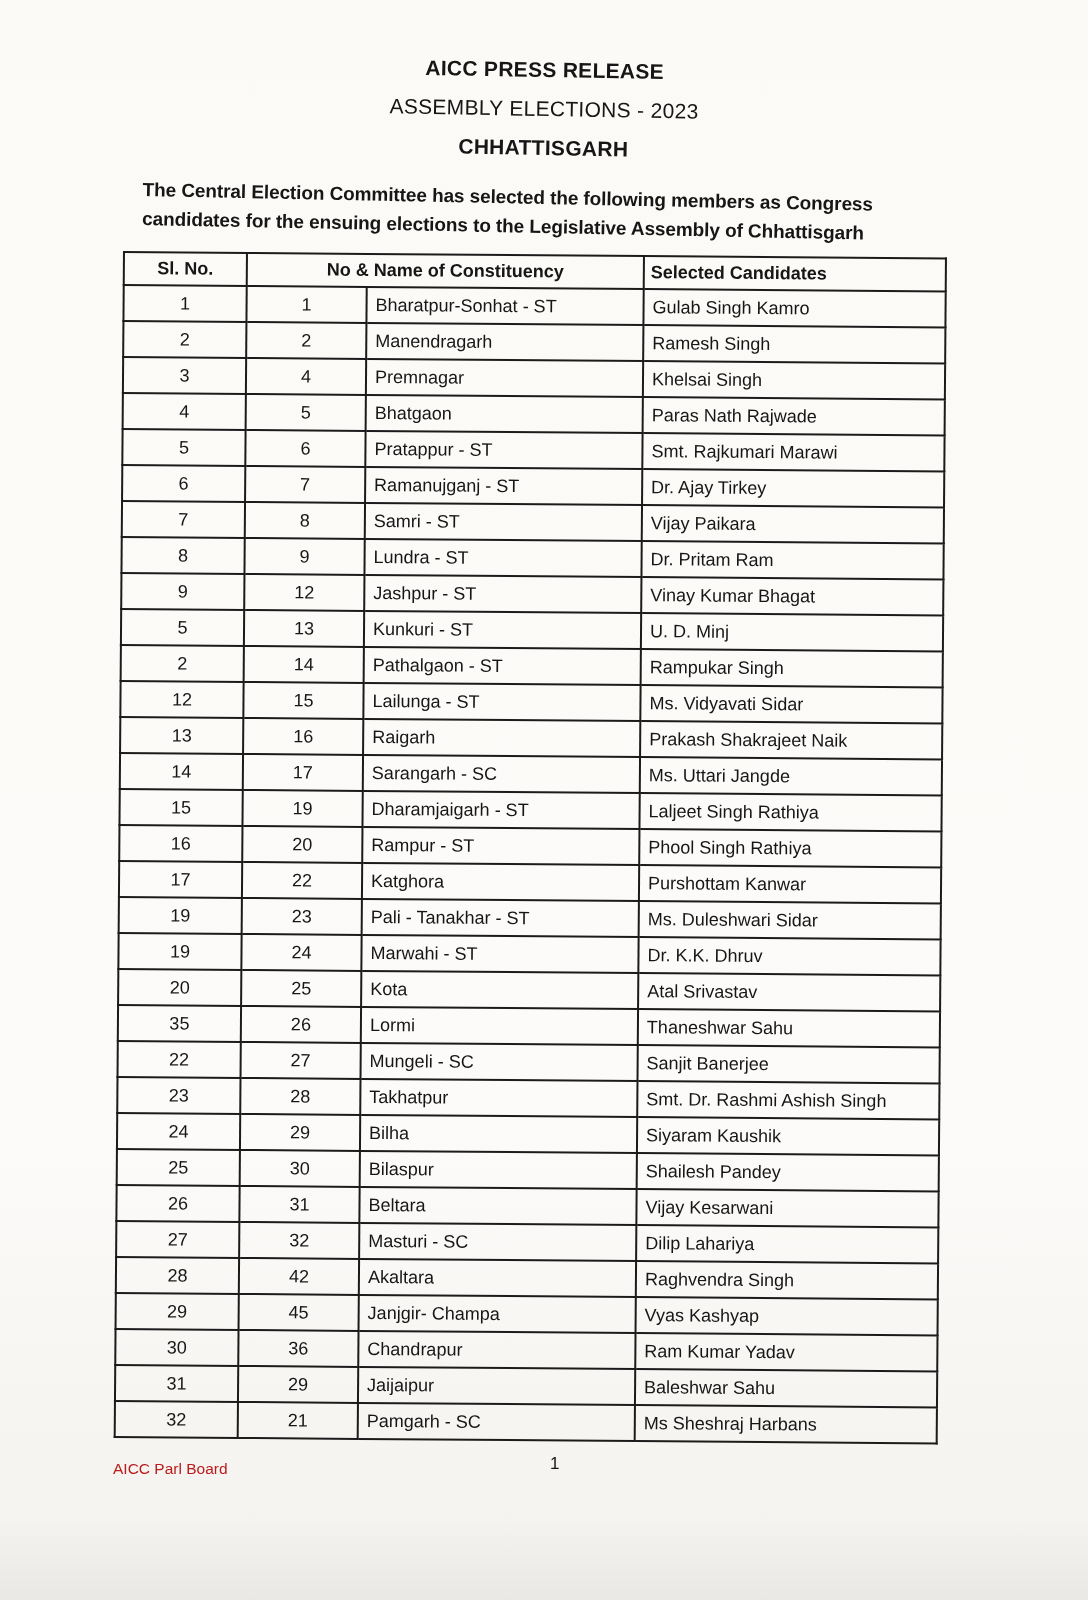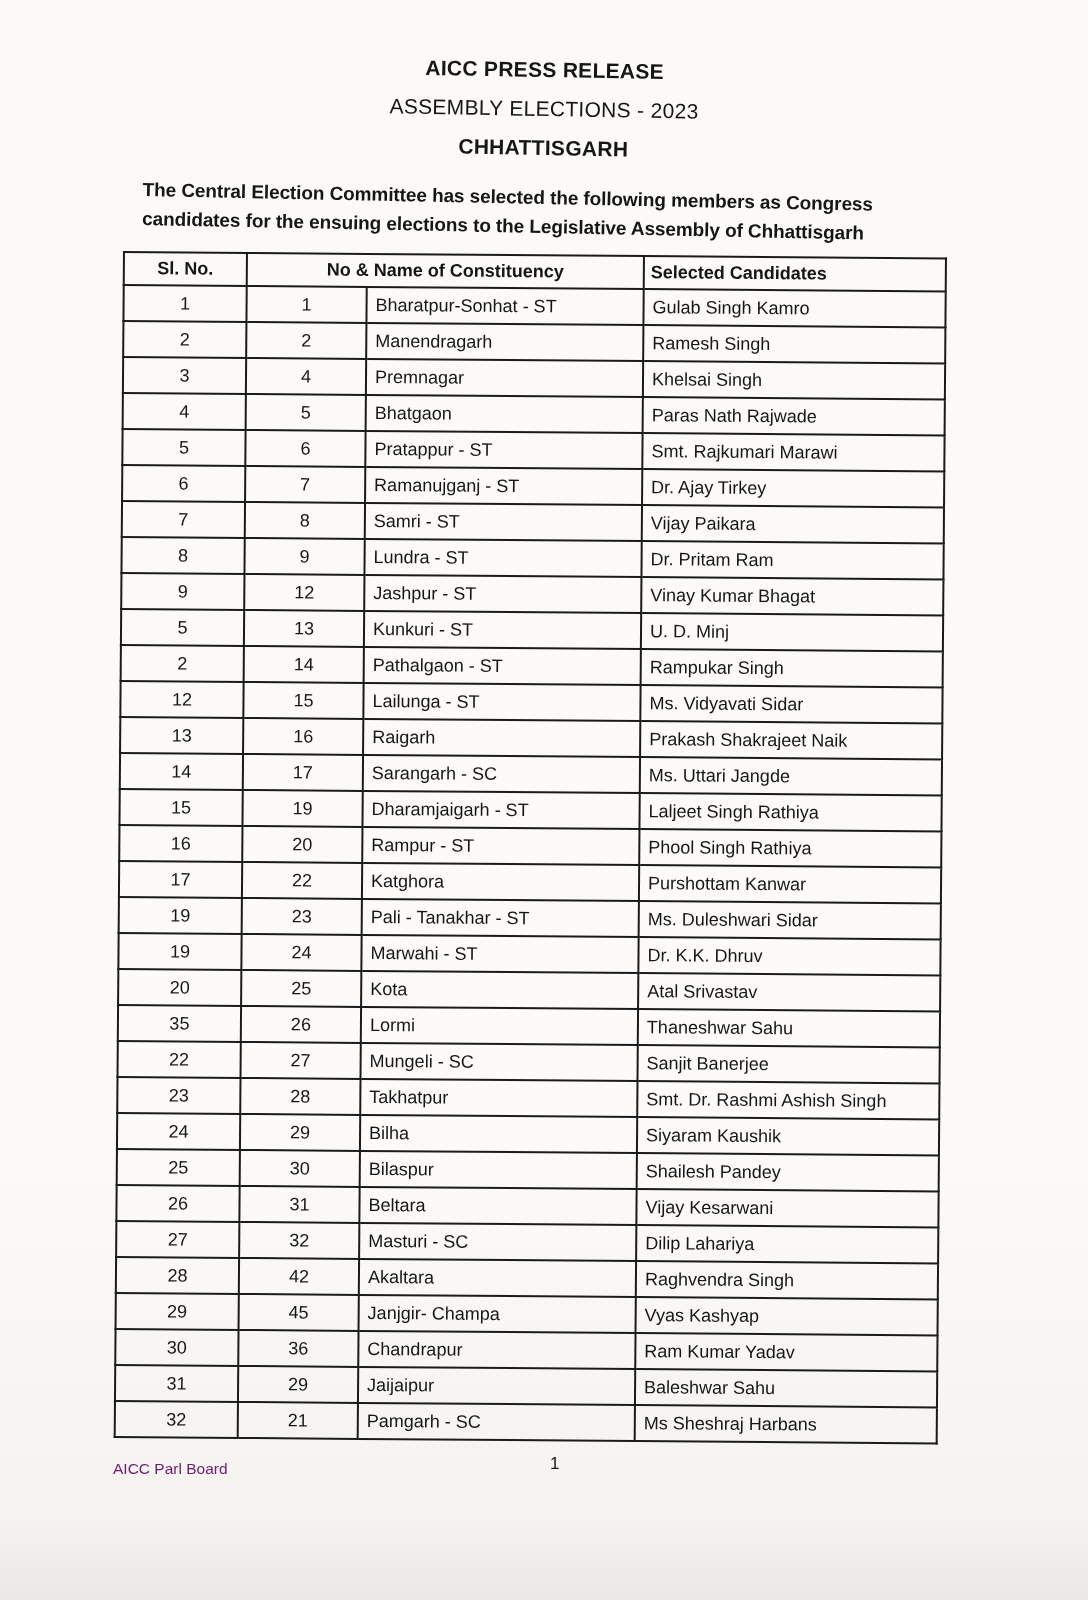--- a/index.html
+++ b/index.html
@@ -26,21 +26,21 @@
   col.c-sl { width:123px; } col.c-no { width:120px; }
   col.c-name { width:277px; } col.c-cand { width:302px; }
   th, td { border:2px solid #1b1b1b; font-size:18px; vertical-align:middle; }
   thead th { height:33px; font-weight:bold; text-align:center; }
   thead th.h-cand { text-align:left; padding-left:6px; }
   tbody td { height:36px; }
   td.cell-sl, td.cell-no { text-align:center; }
   td.cell-name, td.cell-candidate { text-align:left; padding-left:8px; }
 
   .doc-footer { position:relative; margin-top:22px; margin-left:113px; width:852px; }
-  .footer-left { font-size:15.5px; color:#701a75; }
+  .footer-left { font-size:15.5px; color:#b91c1c; }
   .page-num { position:absolute; left:437px; top:-6px; font-size:17px; }
 </style>
 </head>
 <body>
 
 <div class="page">
 
   <div class="titles">
     <div class="title-line bold">AICC PRESS RELEASE</div>
     <div class="title-line">ASSEMBLY ELECTIONS - 2023</div>

